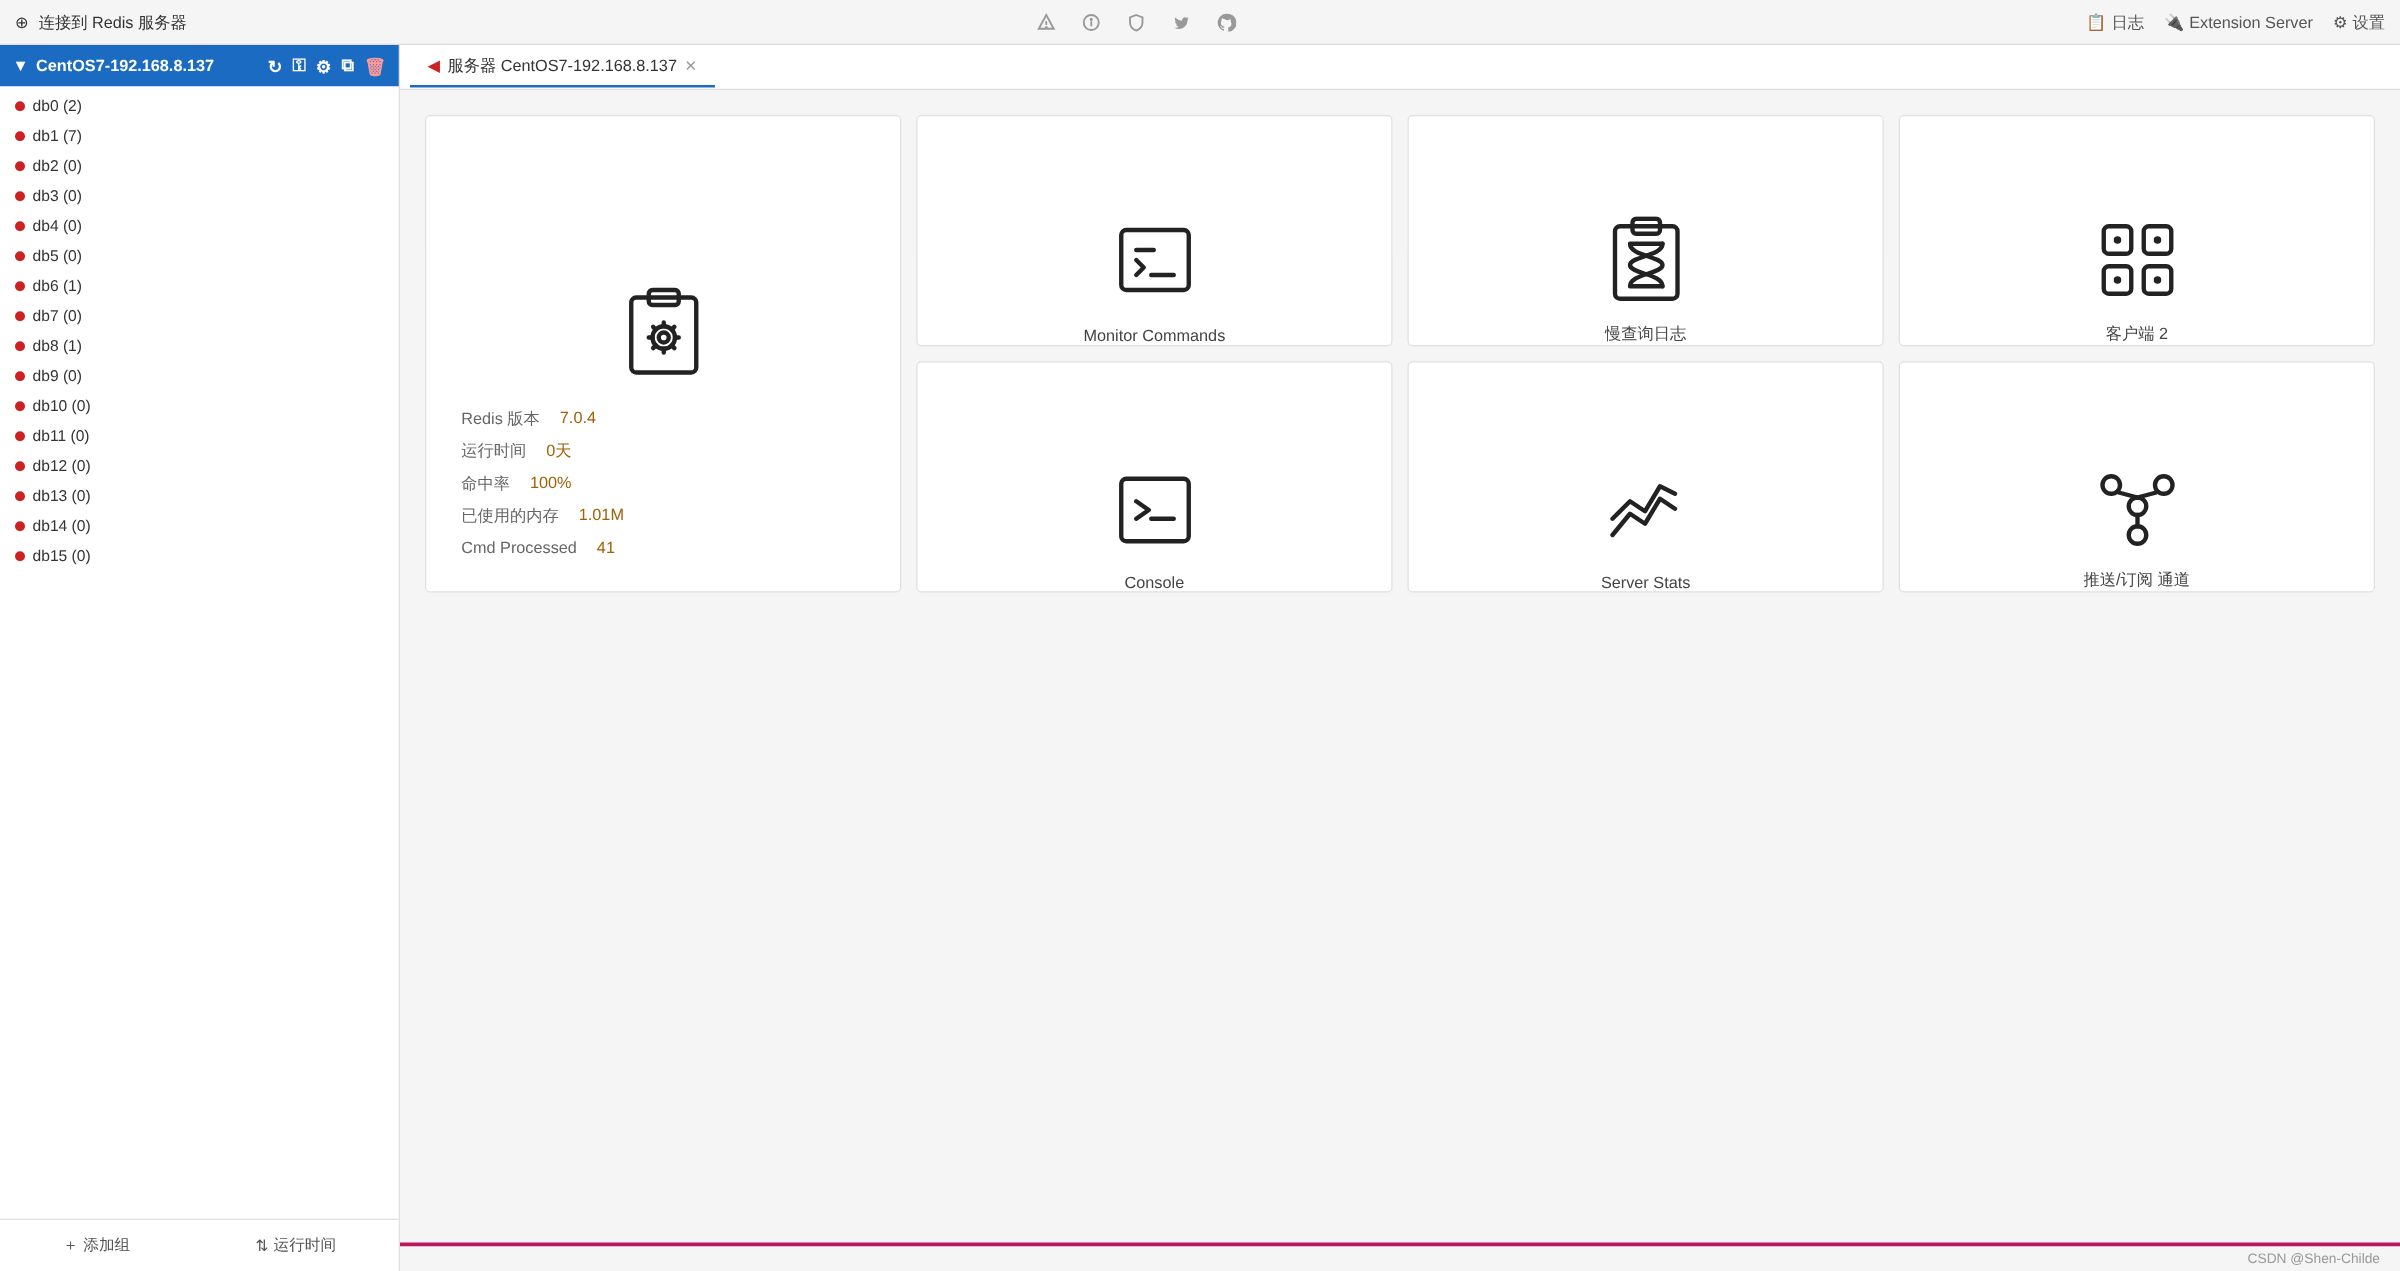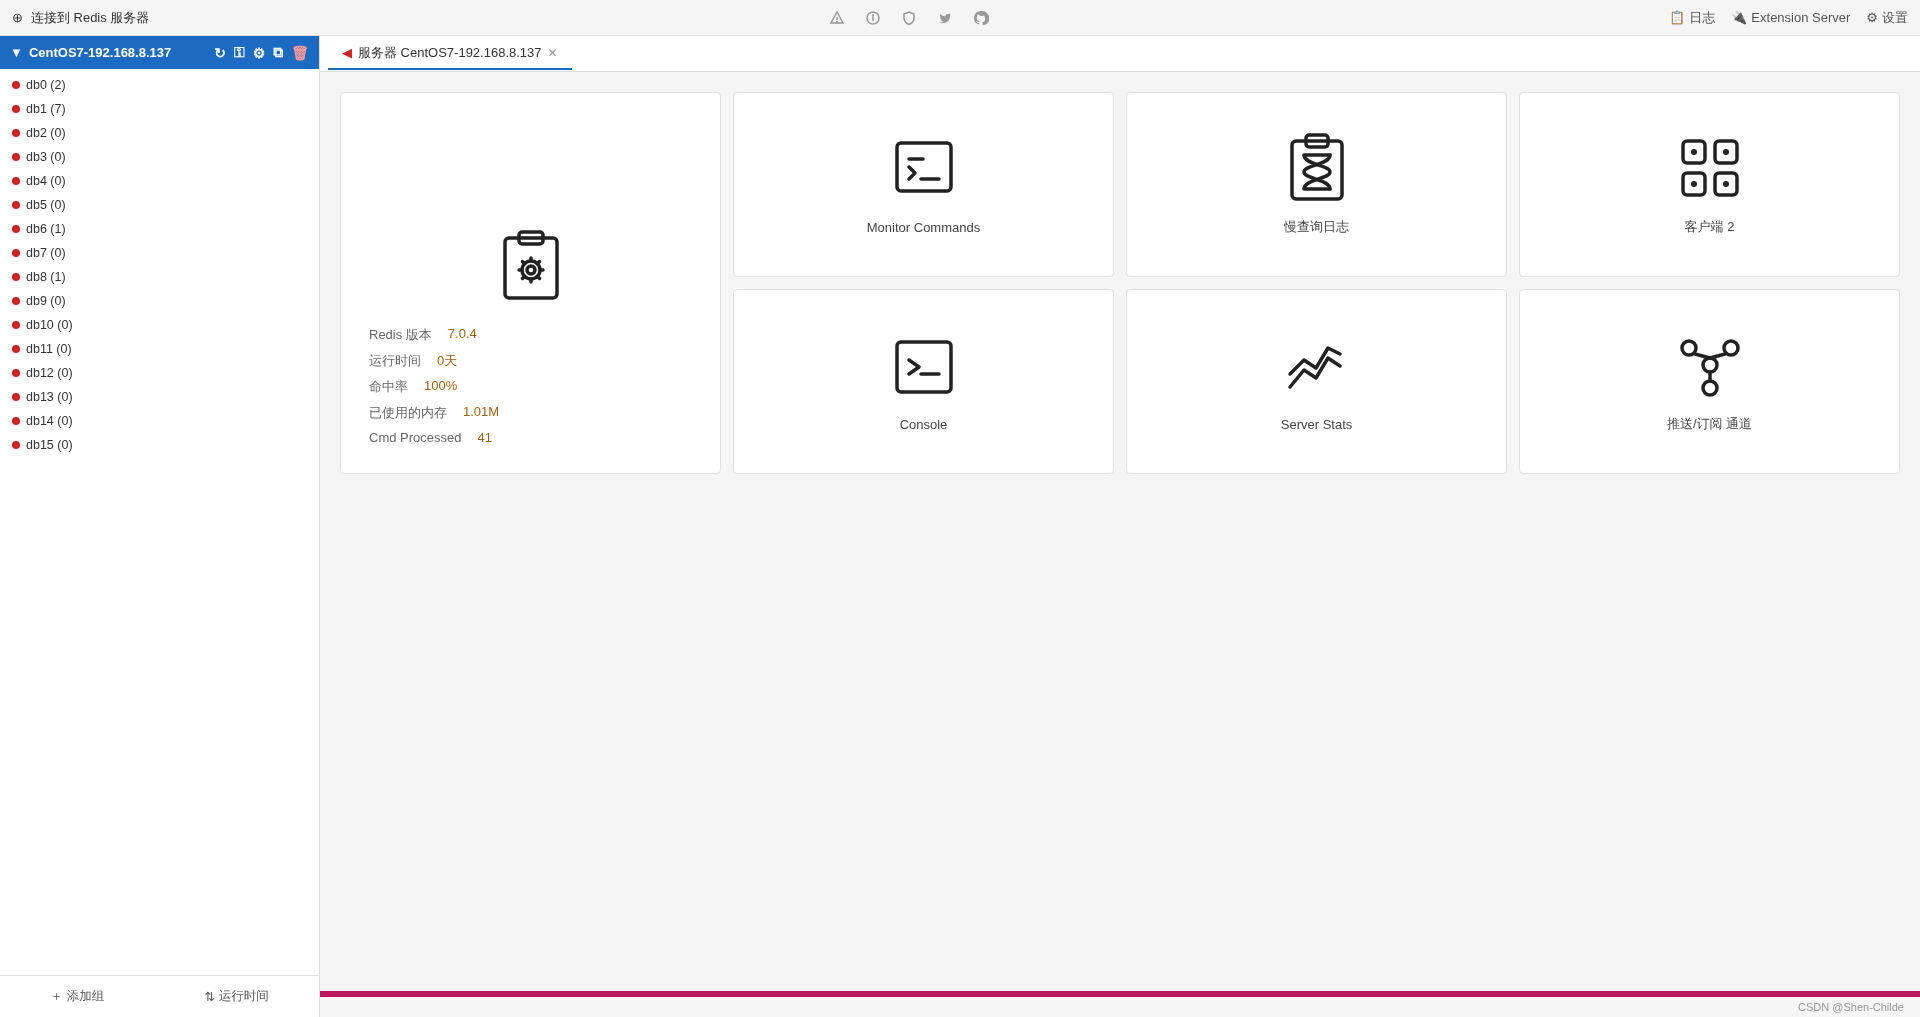--- a/index.html
+++ b/index.html
@@ -158,21 +158,21 @@
       max-width: 1580px;
     }
 
     .dash-card {
       background: #fff;
       border: 1px solid #e0e0e0;
       border-radius: 4px;
       display: flex;
       flex-direction: column;
       align-items: center;
-      justify-content: center;
+      justify-content: flex-end;
       cursor: pointer;
       min-height: 185px;
     }
 
     
     .dash-card.info-card {
       grid-column: 1;
       grid-row: 1 / 3;
       align-items: flex-start;
       justify-content: flex-end;
@@ -203,21 +203,21 @@
       margin-bottom: 12px;
     }
     .card-label {
       font-size: 13px;
       color: #444;
     }
 
     
     .app-footer {
       background: #f5f5f5;
-      border-top: 6px solid #be185d;
+      border-top: 3px solid #be185d;
       text-align: right;
       padding: 4px 16px;
       font-size: 11px;
       color: #999;
       flex-shrink: 0;
     }
 
     
     .db-list::-webkit-scrollbar { width: 4px; }
     .db-list::-webkit-scrollbar-thumb { background: #ccc; border-radius: 2px; }

